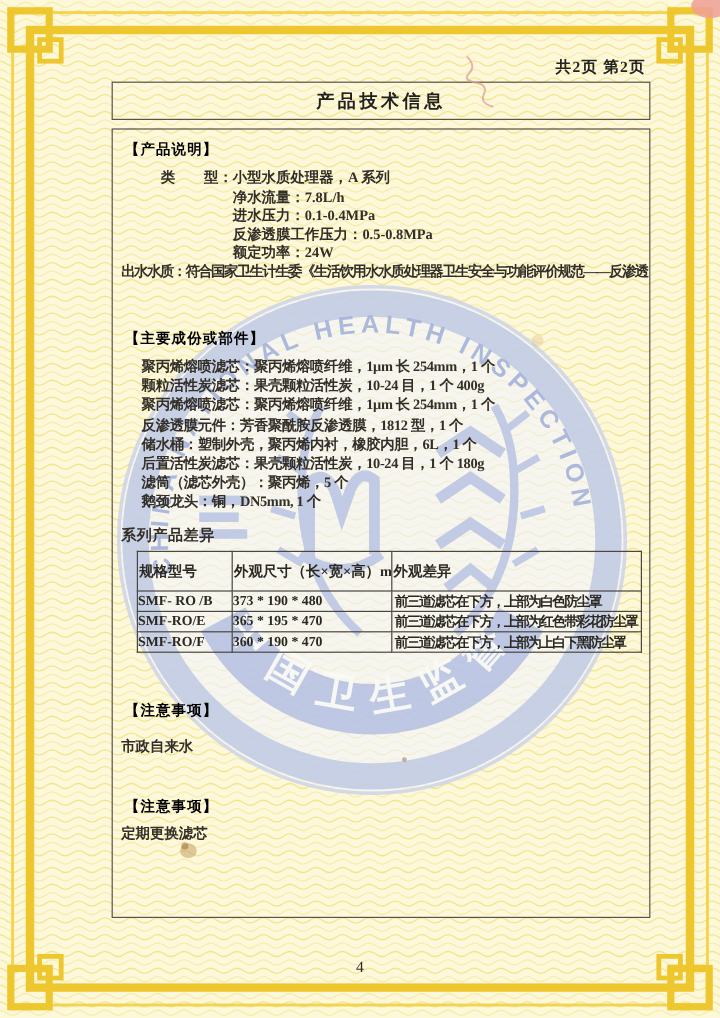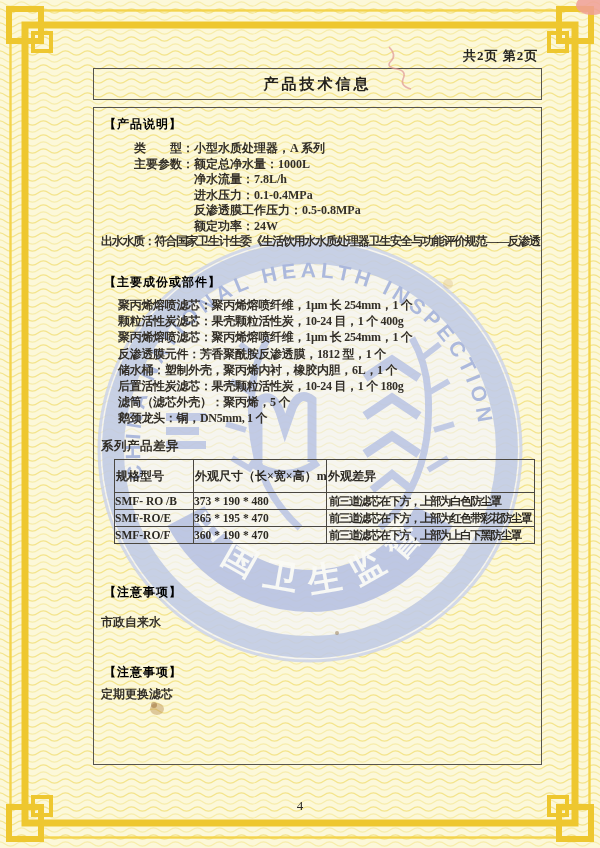--- a/index.html
+++ b/index.html
@@ -256,21 +256,20 @@
   <span class="t">产品技术信息</span>
 </div>
 
 <div class="content-box">
 
   <div class="sec-heading desc-heading">【产品说明】</div>
   <div class="desc-lines">
 
       <div class="line ind1">类　　型：小型水质处理器，A 系列</div>
 
-      <div class="line ind1">主要参数：额定总净水量：1000L</div>
 
       <div class="line ind2">净水流量：7.8L/h</div>
 
       <div class="line ind2">进水压力：0.1-0.4MPa</div>
 
       <div class="line ind2">反渗透膜工作压力：0.5-0.8MPa</div>
 
       <div class="line ind2">额定功率：24W</div>
 
       <div class="line ind0">出水水质：符合国家卫生计生委《生活饮用水水质处理器卫生安全与功能评价规范——反渗透</div>

